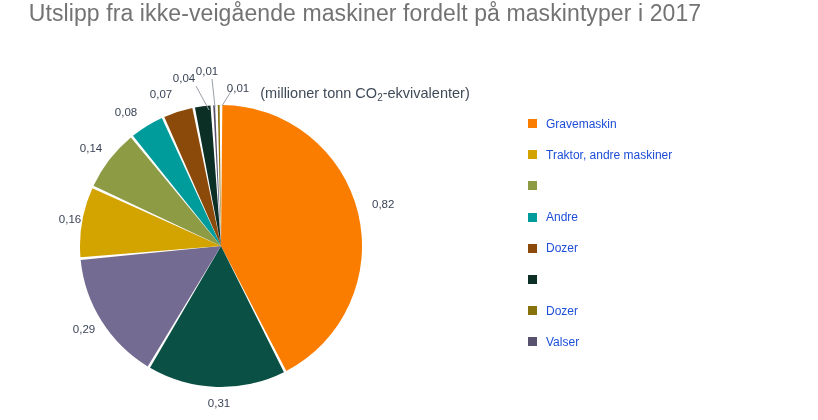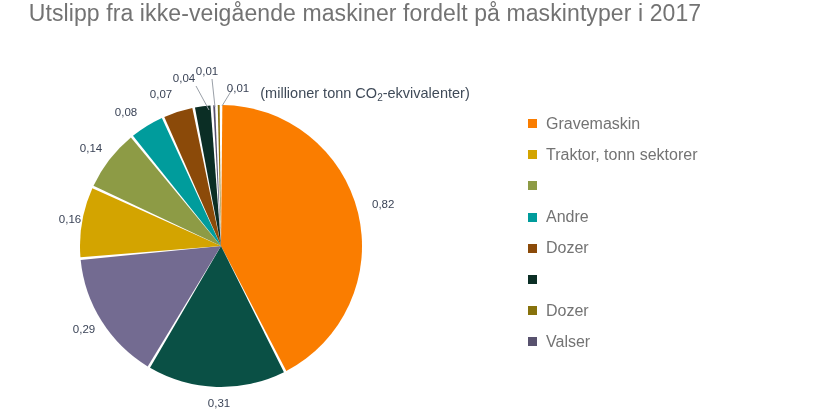--- a/index.html
+++ b/index.html
@@ -80,22 +80,22 @@
     align-items: center;
     height: 31.2px;
   }
   .legend-swatch {
     width: 9px;
     height: 9px;
     flex: 0 0 auto;
     margin-right: 9px;
   }
   .legend-label {
-    font-size: 16px;
-    color: #737373;
+    font-size: 12px;
+    color: #1d4ed8;
     white-space: nowrap;
     line-height: 1;
   }
 </style>
 </head>
 <body>
 
 <div id="chart-root">
 
   <div class="title">Utslipp fra ikke-veigående maskiner fordelt på maskintyper i 2017</div>
@@ -134,21 +134,21 @@
       </g>
   </svg>
 
   <div id="legend">
       <div class="legend-row">
         <span class="legend-swatch" style="background: rgb(250, 125, 0);"></span>
         <span class="legend-label">Gravemaskin</span>
       </div>
       <div class="legend-row">
         <span class="legend-swatch" style="background: rgb(211, 164, 0);"></span>
-        <span class="legend-label">Traktor, tonn sektorer</span>
+        <span class="legend-label">Traktor, andre maskiner</span>
       </div>
       <div class="legend-row">
         <span class="legend-swatch" style="background: rgb(141, 155, 69);"></span>
       </div>
       <div class="legend-row">
         <span class="legend-swatch" style="background: rgb(0, 156, 156);"></span>
         <span class="legend-label">Andre</span>
       </div>
       <div class="legend-row">
         <span class="legend-swatch" style="background: rgb(139, 74, 9);"></span>

